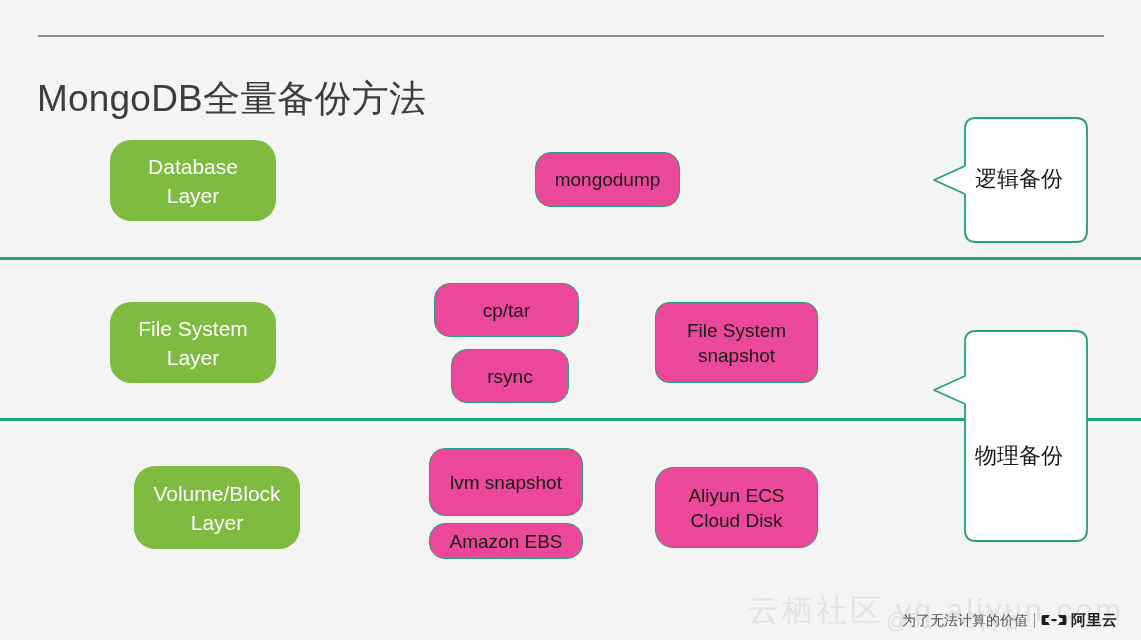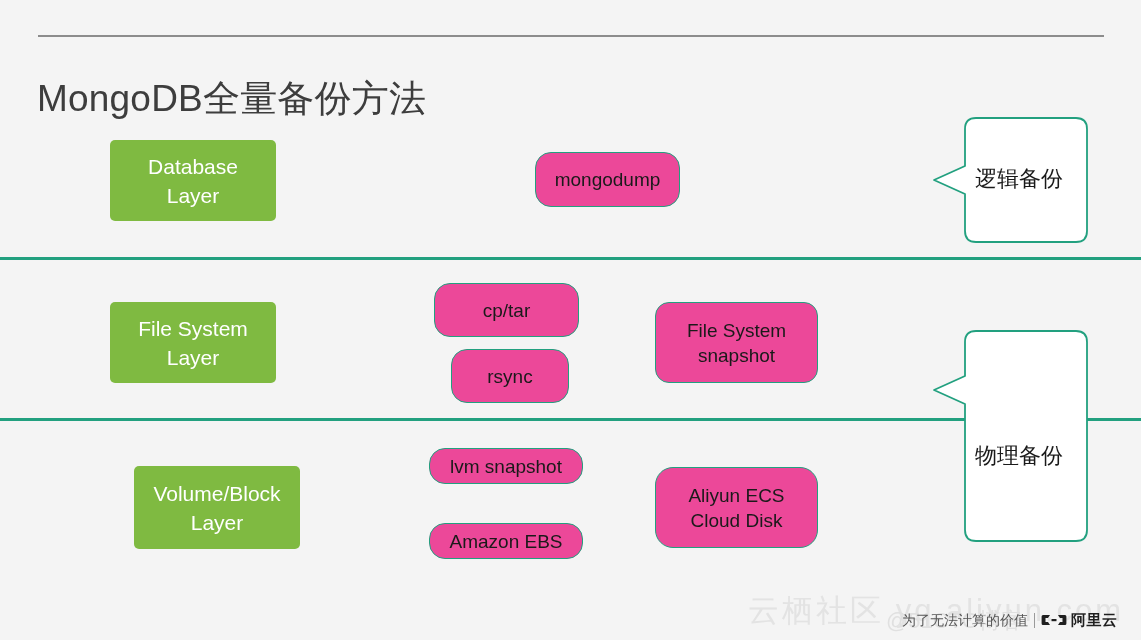--- a/index.html
+++ b/index.html
@@ -51,21 +51,21 @@
     height: 3px;
     background: #22a07f;
   }
   .band-divider.d1 { top: 257px; }
   .band-divider.d2 { top: 418px; }
 
   
   .layer-box {
     position: absolute;
     background: #7fba41;
-    border-radius: 5px;
+    border-radius: 21px;
     color: #ffffff;
     font-size: 21px;
     line-height: 29px;
     text-align: center;
     display: flex;
     align-items: center;
     justify-content: center;
     box-sizing: border-box;
     padding: 0 6px;
   }
@@ -86,21 +86,21 @@
     display: flex;
     align-items: center;
     justify-content: center;
     box-sizing: border-box;
     padding: 0 8px;
   }
   .tool-box.mongodump    { left: 535px; top: 152px; width: 145px; height: 55px; }
   .tool-box.cptar        { left: 434px; top: 283px; width: 145px; height: 54px; }
   .tool-box.rsync        { left: 434px; top: 349px; width: 118px; height: 54px; margin-left: 17px; }
   .tool-box.fssnap       { left: 655px; top: 302px; width: 163px; height: 81px; border-radius: 14px; }
-  .tool-box.lvmsnap      { left: 429px; top: 448px; width: 154px; height: 36px; }
+  .tool-box.lvmsnap      { left: 429px; top: 448px; width: 154px; height: 68px; }
   .tool-box.amazonebs    { left: 429px; top: 523px; width: 154px; height: 36px; }
   .tool-box.aliyunecs    { left: 655px; top: 467px; width: 163px; height: 81px; border-radius: 18px; }
 
   
   .callout {
     position: absolute;
   }
   .callout svg {
     position: absolute;
     left: 0;

